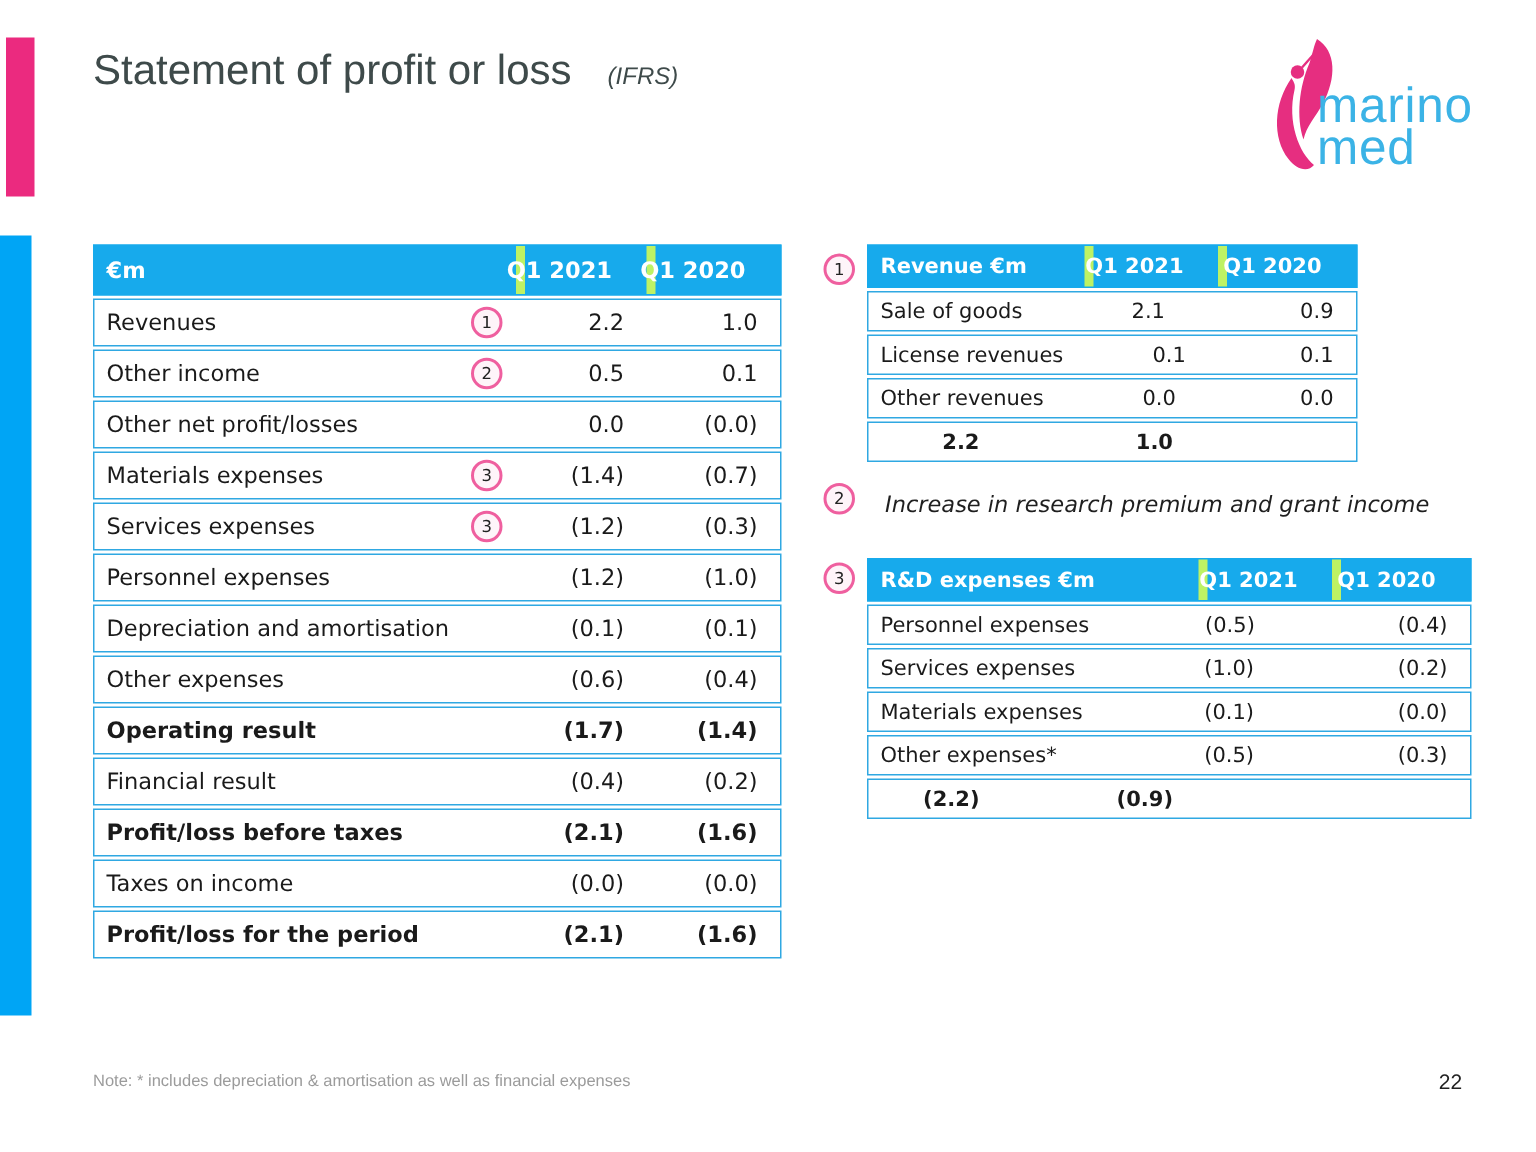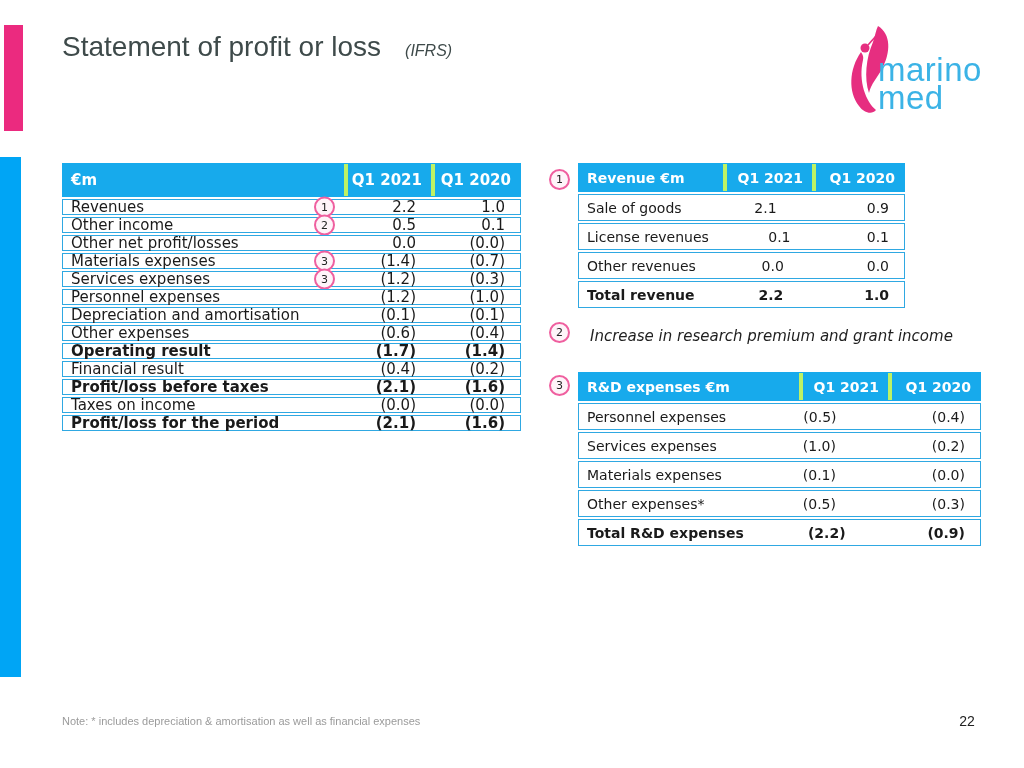--- a/index.html
+++ b/index.html
@@ -32,25 +32,25 @@
   
   .fin-table{position:absolute;display:flex;flex-direction:column;gap:2px;}
   .trow{position:relative;display:flex;align-items:center;background:#fff;
     border:1px solid var(--tbl-border);box-sizing:border-box;}
   .trow.bold{font-weight:bold;}
   .thead{background:var(--head-blue);border:1px solid var(--head-blue);color:#fff;font-weight:bold;}
   .tcell{box-sizing:border-box;}
   .c0{flex:1;padding-left:8px;white-space:nowrap;}
   .c1,.c2{text-align:right;padding-right:15px;white-space:nowrap;}
   .thead .c1,.thead .c2{align-self:stretch;display:flex;align-items:center;
-    justify-content:flex-end;border-left:4px solid #bef264;padding-right:9px;}
+    justify-content:flex-end;border-left:6px solid #bef264;padding-right:23px;}
 
   #main-table{left:62px;top:163px;width:459px;font-size:15px;}
   #main-table .thead{height:34px;}
-  #main-table .trow:not(.thead){height:16px;}
+  #main-table .trow:not(.thead){height:32px;}
   #main-table .c1{width:87px;}
   #main-table .c2{width:89px;}
 
   #rev-table{left:578px;top:163px;width:327px;font-size:14px;}
   #rd-table{left:578px;top:372px;width:403px;font-size:14px;}
   #rev-table .thead,#rd-table .thead{height:29px;}
   #rev-table .trow:not(.thead),#rd-table .trow:not(.thead){height:27px;gap:37px;}
   #rev-table .c1,#rd-table .c1{width:89px;}
   #rev-table .c2,#rd-table .c2{width:92px;}
 
@@ -192,21 +192,20 @@
         <div class="tcell c0">License revenues</div>
         <div class="tcell c1">0.1</div>
         <div class="tcell c2">0.1</div>
       </div>
       <div class="trow">
         <div class="tcell c0">Other revenues</div>
         <div class="tcell c1">0.0</div>
         <div class="tcell c2">0.0</div>
       </div>
       <div class="trow bold">
-        <div class="tcell c0">Total revenue</div>
         <div class="tcell c1">2.2</div>
         <div class="tcell c2">1.0</div>
       </div>
     </div>
 
   <div id="rd-table" class="fin-table">
       <div class="trow thead">
         <div class="tcell c0">R&amp;D expenses €m</div>
         <div class="tcell c1">Q1 2021</div>
         <div class="tcell c2">Q1 2020</div>
@@ -225,21 +224,20 @@
         <div class="tcell c0">Materials expenses</div>
         <div class="tcell c1">(0.1)</div>
         <div class="tcell c2">(0.0)</div>
       </div>
       <div class="trow">
         <div class="tcell c0">Other expenses*</div>
         <div class="tcell c1">(0.5)</div>
         <div class="tcell c2">(0.3)</div>
       </div>
       <div class="trow bold">
-        <div class="tcell c0">Total R&amp;D expenses</div>
         <div class="tcell c1">(2.2)</div>
         <div class="tcell c2">(0.9)</div>
       </div>
     </div>
 
   <div id="callout-1" class="callout">1</div>
   <div id="callout-2" class="callout">2</div>
   <div id="callout-3" class="callout">3</div>
 
   <div class="note-text">Increase in research premium and grant income</div>

